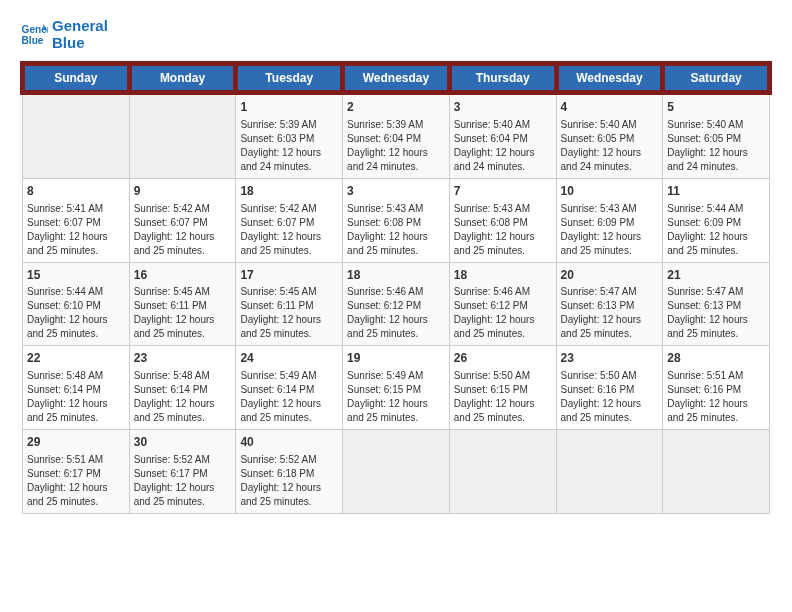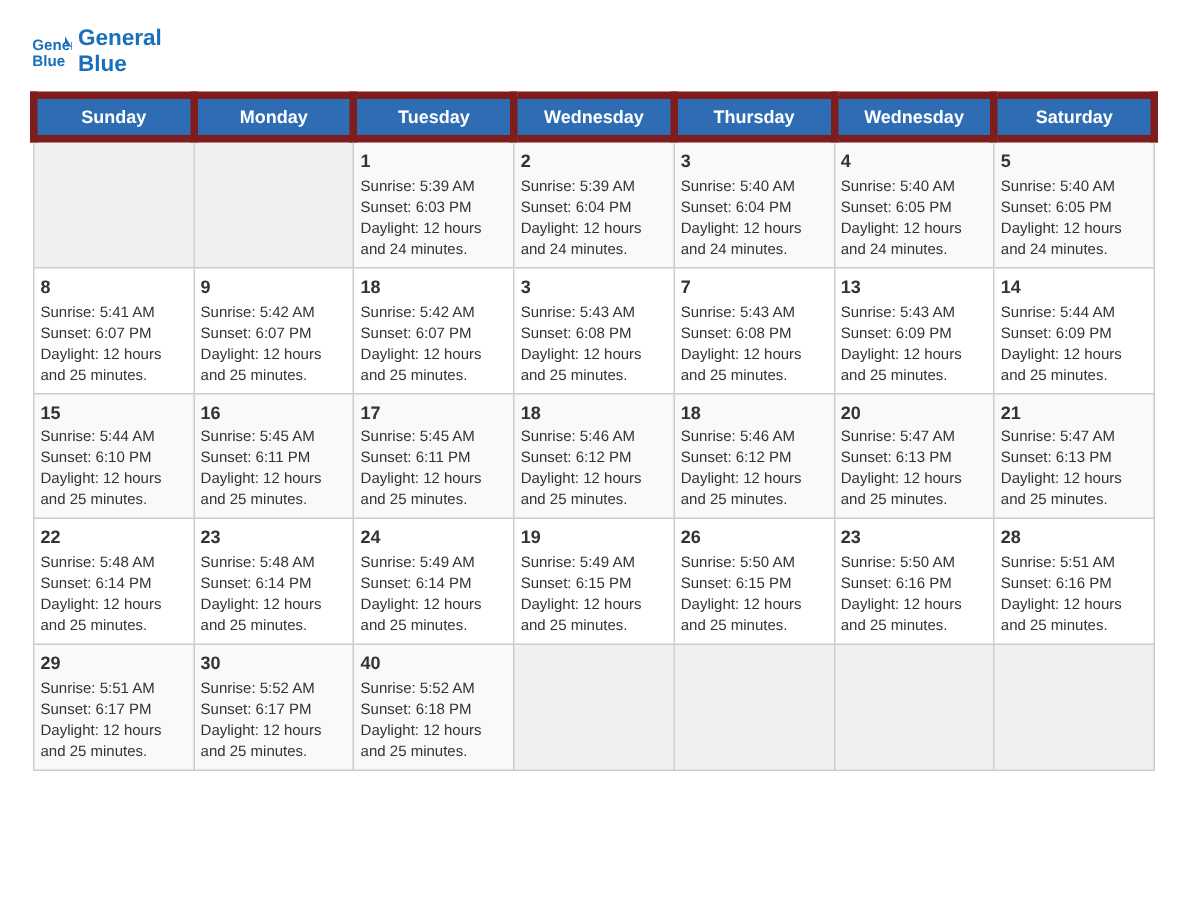--- a/index.html
+++ b/index.html
@@ -131,22 +131,22 @@
           <td><span class="day-num">3</span><span class="day-info">Sunrise: 5:40 AM<br>Sunset: 6:04 PM<br>Daylight: 12 hours and 24 minutes.</span></td>
           <td><span class="day-num">4</span><span class="day-info">Sunrise: 5:40 AM<br>Sunset: 6:05 PM<br>Daylight: 12 hours and 24 minutes.</span></td>
           <td><span class="day-num">5</span><span class="day-info">Sunrise: 5:40 AM<br>Sunset: 6:05 PM<br>Daylight: 12 hours and 24 minutes.</span></td>
         </tr>
         <tr>
           <td><span class="day-num">8</span><span class="day-info">Sunrise: 5:41 AM<br>Sunset: 6:07 PM<br>Daylight: 12 hours and 25 minutes.</span></td>
           <td><span class="day-num">9</span><span class="day-info">Sunrise: 5:42 AM<br>Sunset: 6:07 PM<br>Daylight: 12 hours and 25 minutes.</span></td>
           <td><span class="day-num">18</span><span class="day-info">Sunrise: 5:42 AM<br>Sunset: 6:07 PM<br>Daylight: 12 hours and 25 minutes.</span></td>
           <td><span class="day-num">3</span><span class="day-info">Sunrise: 5:43 AM<br>Sunset: 6:08 PM<br>Daylight: 12 hours and 25 minutes.</span></td>
           <td><span class="day-num">7</span><span class="day-info">Sunrise: 5:43 AM<br>Sunset: 6:08 PM<br>Daylight: 12 hours and 25 minutes.</span></td>
-          <td><span class="day-num">13</span><span class="day-info">Sunrise: 5:43 AM<br>Sunset: 6:09 PM<br>Daylight: 12 hours and 25 minutes.</span></td>
-          <td><span class="day-num">14</span><span class="day-info">Sunrise: 5:44 AM<br>Sunset: 6:09 PM<br>Daylight: 12 hours and 25 minutes.</span></td>
+          <td><span class="day-num">10</span><span class="day-info">Sunrise: 5:43 AM<br>Sunset: 6:09 PM<br>Daylight: 12 hours and 25 minutes.</span></td>
+          <td><span class="day-num">11</span><span class="day-info">Sunrise: 5:44 AM<br>Sunset: 6:09 PM<br>Daylight: 12 hours and 25 minutes.</span></td>
         </tr>
         <tr>
           <td><span class="day-num">15</span><span class="day-info">Sunrise: 5:44 AM<br>Sunset: 6:10 PM<br>Daylight: 12 hours and 25 minutes.</span></td>
           <td><span class="day-num">16</span><span class="day-info">Sunrise: 5:45 AM<br>Sunset: 6:11 PM<br>Daylight: 12 hours and 25 minutes.</span></td>
           <td><span class="day-num">17</span><span class="day-info">Sunrise: 5:45 AM<br>Sunset: 6:11 PM<br>Daylight: 12 hours and 25 minutes.</span></td>
           <td><span class="day-num">18</span><span class="day-info">Sunrise: 5:46 AM<br>Sunset: 6:12 PM<br>Daylight: 12 hours and 25 minutes.</span></td>
           <td><span class="day-num">18</span><span class="day-info">Sunrise: 5:46 AM<br>Sunset: 6:12 PM<br>Daylight: 12 hours and 25 minutes.</span></td>
           <td><span class="day-num">20</span><span class="day-info">Sunrise: 5:47 AM<br>Sunset: 6:13 PM<br>Daylight: 12 hours and 25 minutes.</span></td>
           <td><span class="day-num">21</span><span class="day-info">Sunrise: 5:47 AM<br>Sunset: 6:13 PM<br>Daylight: 12 hours and 25 minutes.</span></td>
         </tr>

